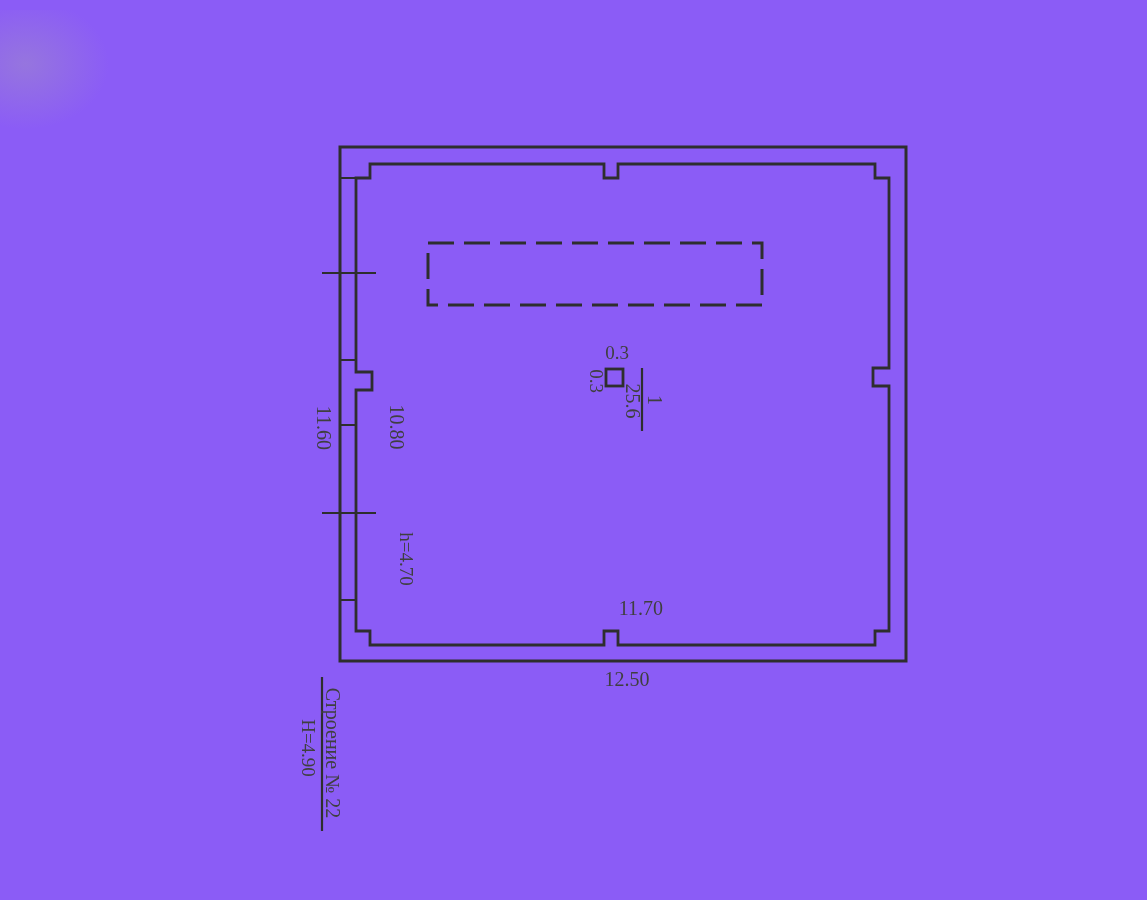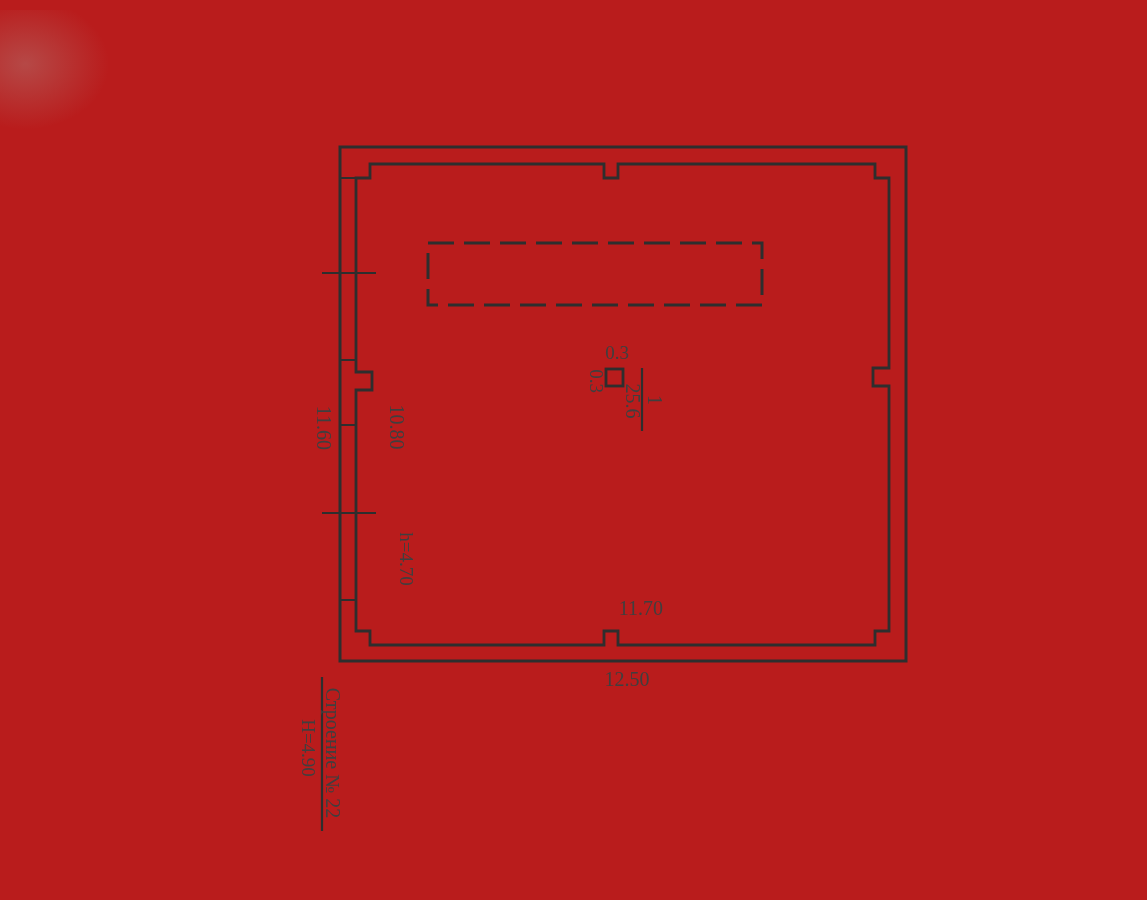--- a/index.html
+++ b/index.html
@@ -4,21 +4,21 @@
 <style>
   html, body {
     margin: 0;
     padding: 0;
     background: #ffffff;
   }
   .page {
     position: relative;
     width: 1147px;
     height: 900px;
-    background: #b91c1c;
+    background: #8b5cf6;
     overflow: hidden;
     font-family: "Liberation Serif", serif;
   }
   .smudge {
     position: absolute;
     left: -20px;
     top: 10px;
     width: 130px;
     height: 120px;
     background: radial-gradient(ellipse at 35% 45%, rgba(175,175,168,0.30), rgba(175,175,168,0.0) 70%);

